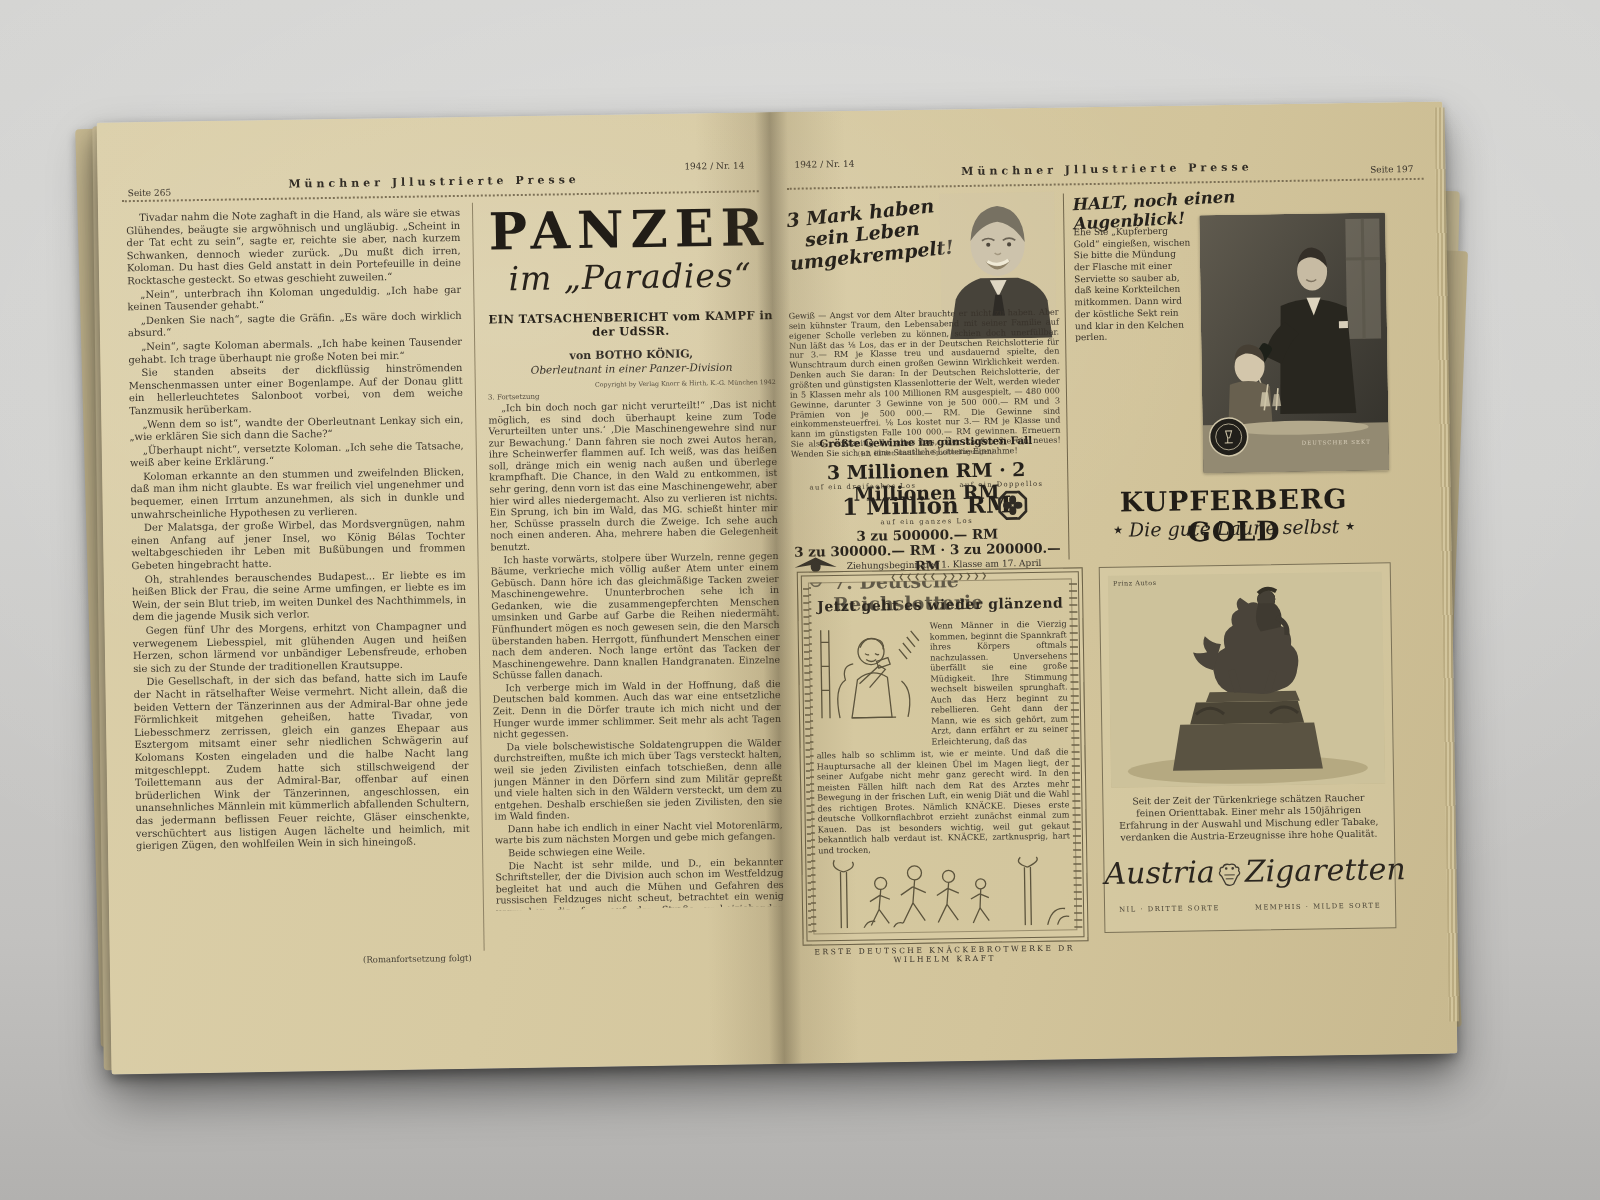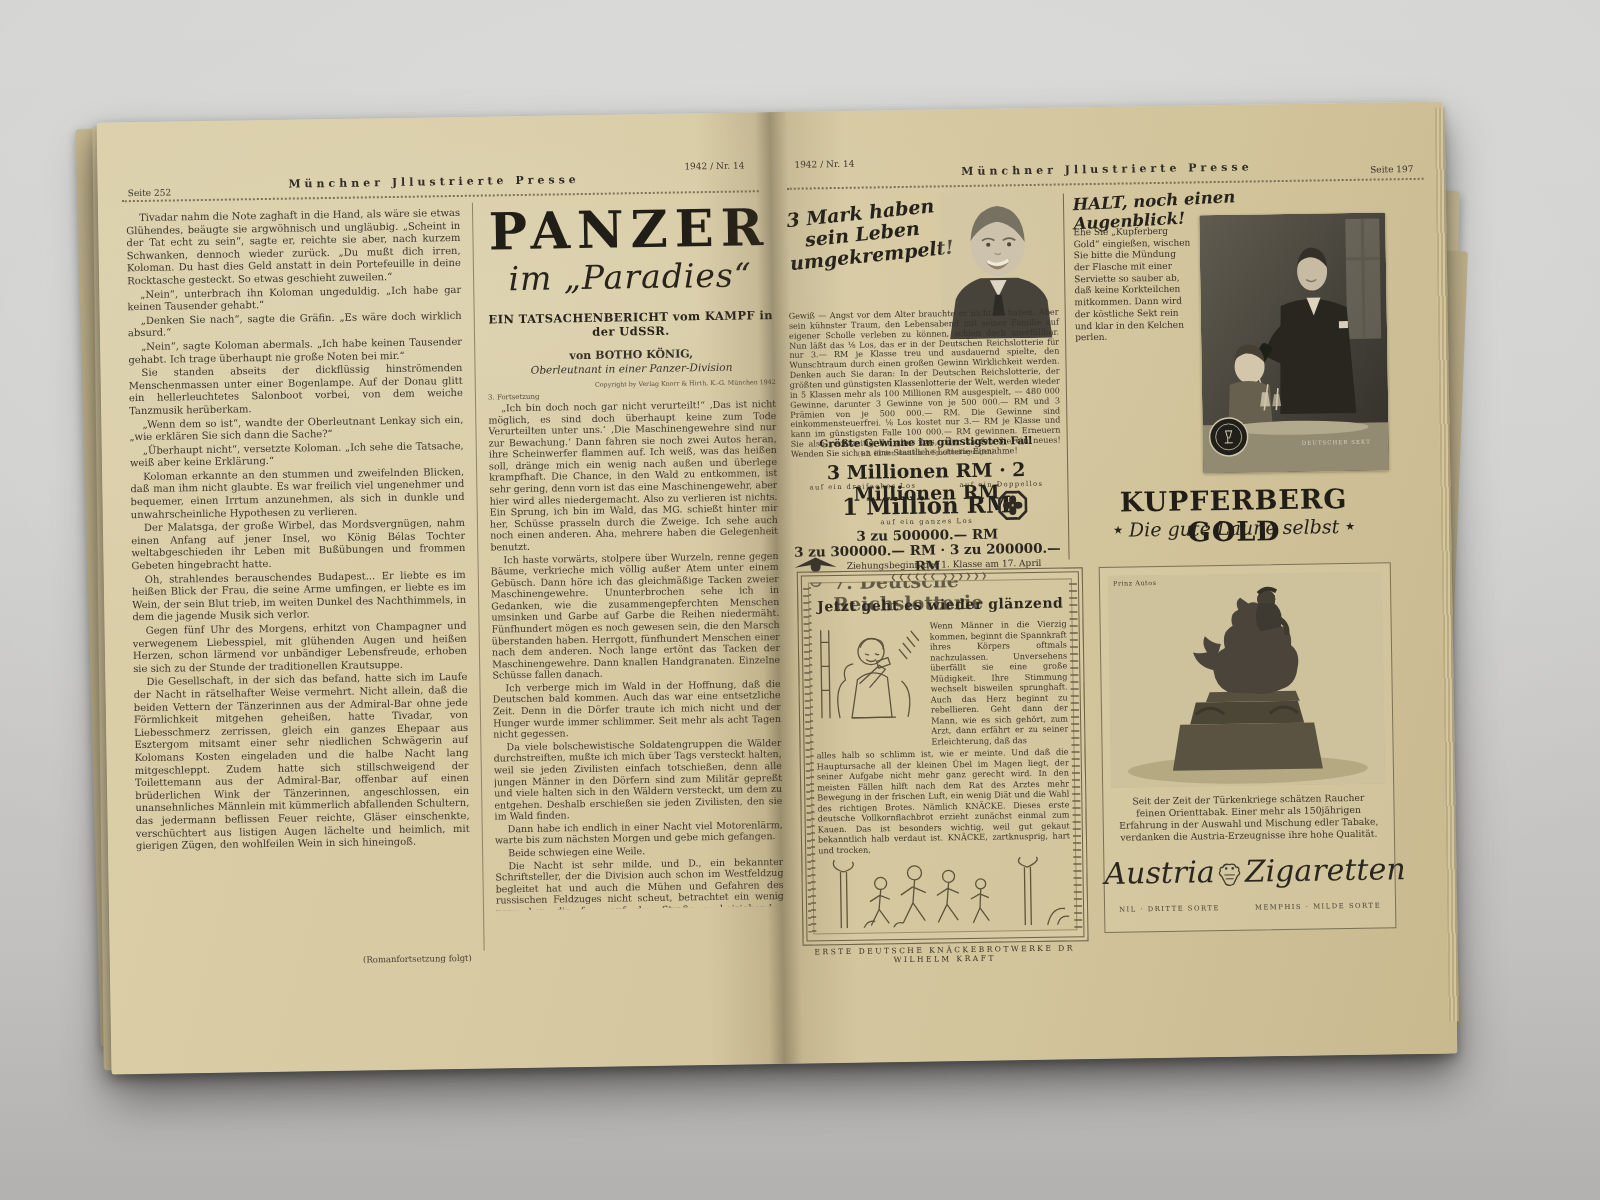--- a/index.html
+++ b/index.html
@@ -114,21 +114,21 @@
 <div class="scene">
   <div class="under u1"></div>
   <div class="under fan1"></div>
   <div class="under fan2"></div>
   <div class="under fan3"></div>
   <div class="under u2"></div>
 
   <div class="paper">
 
     <div class="page page-left">
-      <div class="hdr" style="left:30px;top:66px;">Seite 252</div>
+      <div class="hdr" style="left:30px;top:66px;">Seite 265</div>
       <div class="masthead" style="top:58px;">Münchner Jllustrierte Presse</div>
       <div class="hdr" style="right:26px;top:48px;">1942 / Nr. 14</div>
       <div class="dotrule" style="left:24px;right:12px;top:78px;"></div>
 
       <div class="col1">
           <p>Tivadar nahm die Note zaghaft in die Hand, als wäre sie etwas Glühendes, beäugte sie argwöhnisch und ungläubig. „Scheint in der Tat echt zu sein“, sagte er, reichte sie aber, nach kurzem Schwanken, dennoch wieder zurück. „Du mußt dich irren, Koloman. Du hast dies Geld anstatt in dein Portefeuille in deine Rocktasche gesteckt. So etwas geschieht zuweilen.“</p>
           <p>„Nein“, unterbrach ihn Koloman ungeduldig. „Ich habe gar keinen Tausender gehabt.“</p>
           <p>„Denken Sie nach“, sagte die Gräfin. „Es wäre doch wirklich absurd.“</p>
           <p>„Nein“, sagte Koloman abermals. „Ich habe keinen Tausender gehabt. Ich trage überhaupt nie große Noten bei mir.“</p>
           <p>Sie standen abseits der dickflüssig hinströmenden Menschenmassen unter einer Bogenlampe. Auf der Donau glitt ein hellerleuchtetes Salonboot vorbei, von dem weiche Tanzmusik herüberkam.</p>

